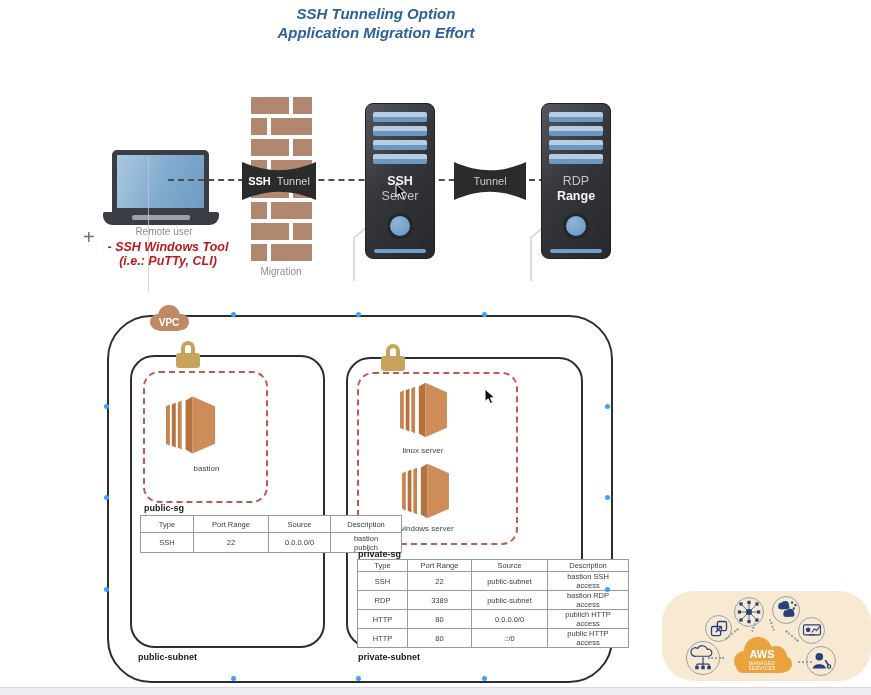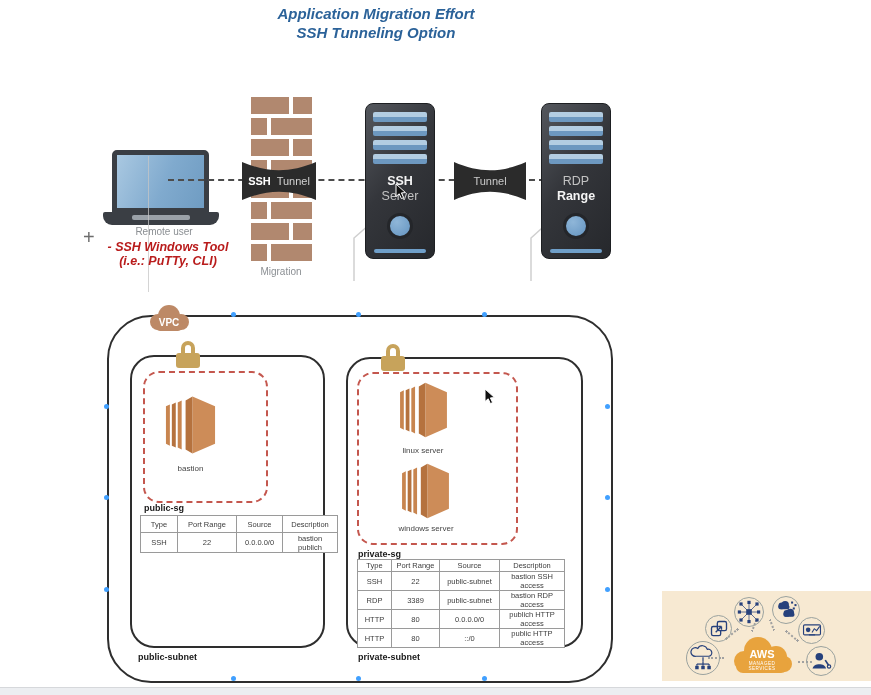--- a/index.html
+++ b/index.html
@@ -58,44 +58,44 @@
   .lock-shackle{width:14px;height:13px;margin:0 auto;border:4px solid #c7a35b;border-bottom:none;border-radius:8px 8px 0 0;box-sizing:border-box;}
   .lock-body{width:24px;height:15px;background:#c7a35b;border-radius:3px;margin-top:-1px;}
   .lock-public{left:176px;top:341px;} .lock-private{left:381px;top:344px;}
   .ec2{z-index:4;}
   .inst-label{font-size:8px;color:#444;text-align:center;z-index:4;}
 
   
   .sg-title{font-size:9px;font-weight:bold;color:#1a1a1a;z-index:4;}
   table.sg{border-collapse:collapse;background:#fff;z-index:4;position:absolute;}
   table.sg th,table.sg td{border:1px solid #9a9a9a;font-size:7.5px;color:#3c3c3c;
-      font-weight:normal;text-align:center;padding:0 2px;}
+      font-weight:normal;text-align:center;padding:0 10px;}
   .sg-public{left:140px;top:515px;} .sg-public th{height:16px;} .sg-public td{height:19px;}
   .sg-private{left:357px;top:559px;} .sg-private th,.sg-private td{height:11px;}
   .subnet-label{font-size:9px;font-weight:bold;color:#1a1a1a;z-index:4;}
 
   
-  .badge{left:662px;top:591px;width:209px;height:90px;background:#f7e9d2;z-index:1;}
+  .badge{left:662px;top:591px;width:209px;height:90px;background:#f7e9d2;z-index:1;border-radius:32px;}
   .badge .circ{position:absolute;border:1.5px solid #9aa29f;border-radius:50%;box-sizing:border-box;
       display:flex;align-items:center;justify-content:center;background:rgba(255,255,255,0.0);}
   .badge .dotline{position:absolute;height:0;border-top:2px dotted #a1a1a1;}
   .badge-cloud-text{fill:#fff;text-anchor:middle;font-family:"Liberation Sans",sans-serif;}
 
   .bottom-bar{left:0;top:687px;width:871px;height:8px;background:#eceef1;border-top:1px solid #d6d8db;z-index:7;}
   .cursor{z-index:8;}
   svg{display:block;}
 </style>
 </head>
 <body>
 
 <div id="canvas">
 
   <div class="abs title">
+    <div>SSH Tunneling Option</div>
     <div>Application Migration Effort</div>
-    <div>SSH Tunneling Option</div>
   </div>
 
   <svg class="abs" style="left:0;top:0;width:871px;height:695px;z-index:0;pointer-events:none">
     <polyline points="386,210 354,238 354,281" fill="none" stroke="#cfcfcf" stroke-width="1.5"></polyline>
     <polyline points="562,210 531,238 531,281" fill="none" stroke="#cfcfcf" stroke-width="1.5"></polyline>
   </svg>
 
   <div class="abs dash-line"></div>
 
   <div class="abs laptop-screen"></div>
@@ -211,21 +211,21 @@
   <div class="abs red-dashed rd-public"></div>
   <div class="abs red-dashed rd-private"></div>
 
   <svg class="abs ec2" style="left:163px;top:392px" width="55" height="66" viewBox="0 0 56 64">
     <polygon points="30,3 53,13 53,51 30,61" fill="#cd8c58"></polygon>
     <polygon points="30,3 30,61 23,57 23,7" fill="#b5723e"></polygon>
     <polygon points="15,9 19,7 19,57 15,55" fill="#c8854f"></polygon>
     <polygon points="9,11 13,9 13,55 9,53" fill="#b5723e"></polygon>
     <polygon points="3,13 7,11 7,53 3,51" fill="#c8854f"></polygon>
   </svg>
-  <div class="abs inst-label" style="left:143px;top:464px;width:95px">bastion</div>
+  <div class="abs inst-label" style="left:159px;top:464px;width:95px">bastion</div>
 
   <svg class="abs ec2" style="left:396px;top:380px" width="55" height="60" viewBox="0 0 56 64">
     <polygon points="30,3 53,13 53,51 30,61" fill="#cd8c58"></polygon>
     <polygon points="30,3 30,61 23,57 23,7" fill="#b5723e"></polygon>
     <polygon points="15,9 19,7 19,57 15,55" fill="#c8854f"></polygon>
     <polygon points="9,11 13,9 13,55 9,53" fill="#b5723e"></polygon>
     <polygon points="3,13 7,11 7,53 3,51" fill="#c8854f"></polygon>
   </svg>
   <div class="abs inst-label" style="left:378px;top:446px;width:90px">linux server</div>
 

